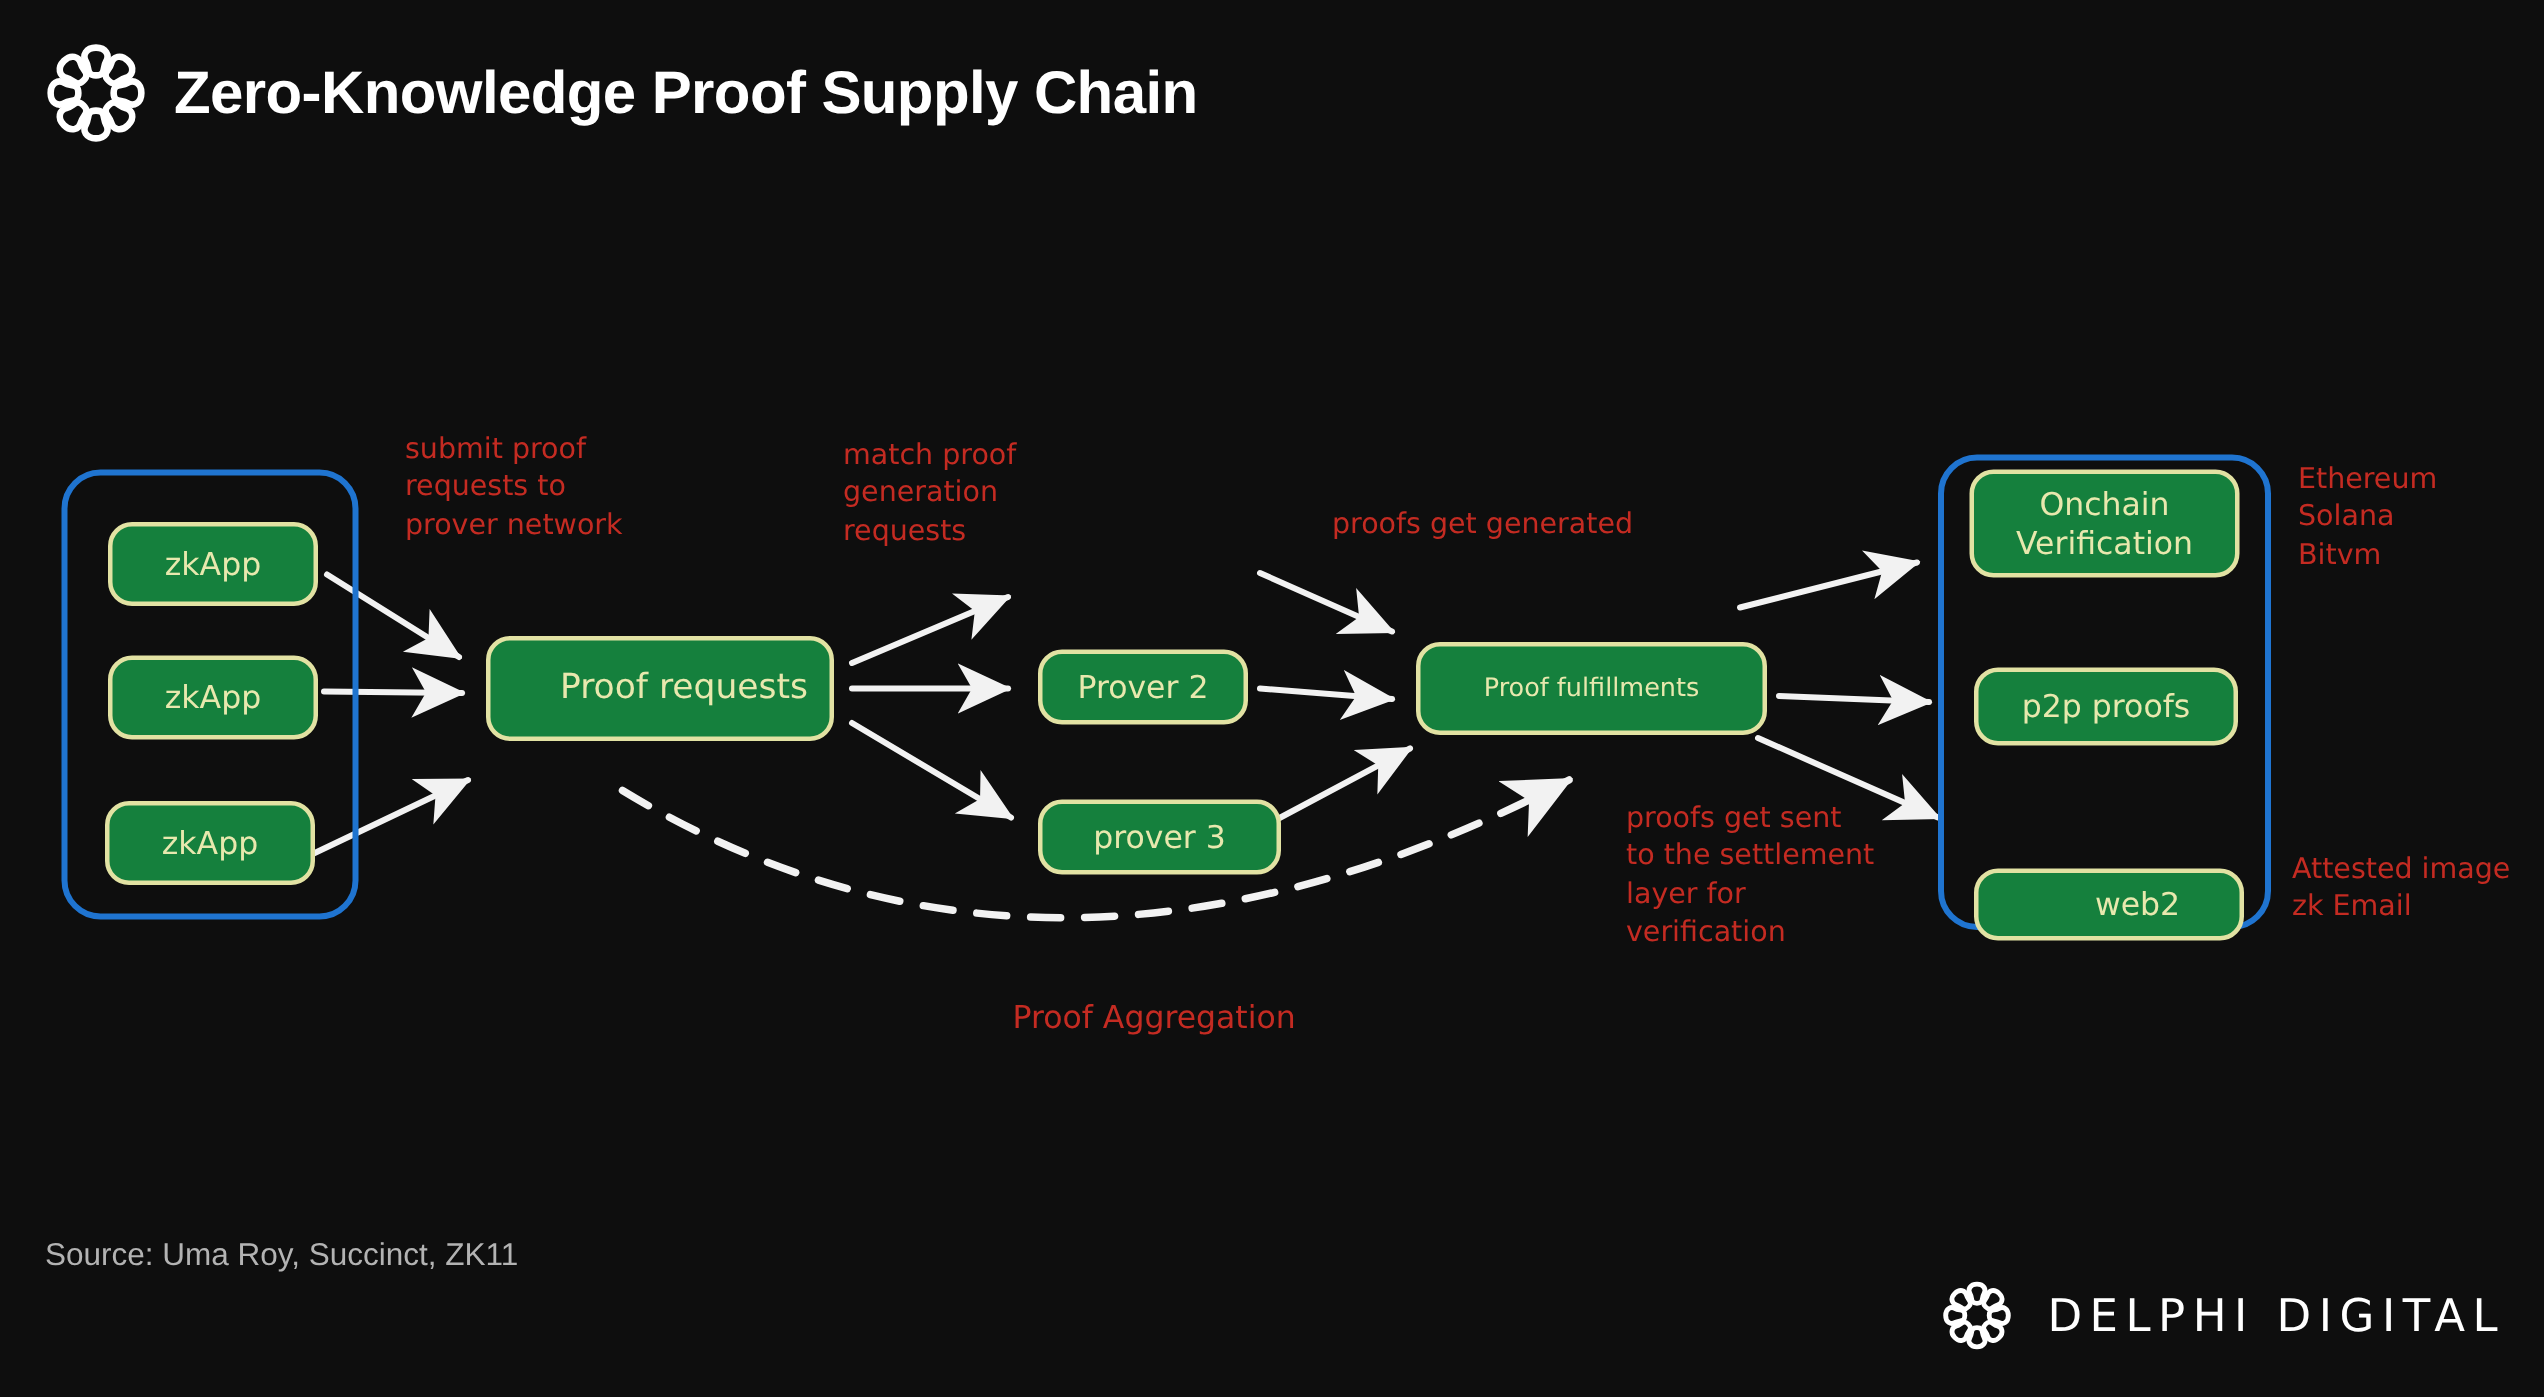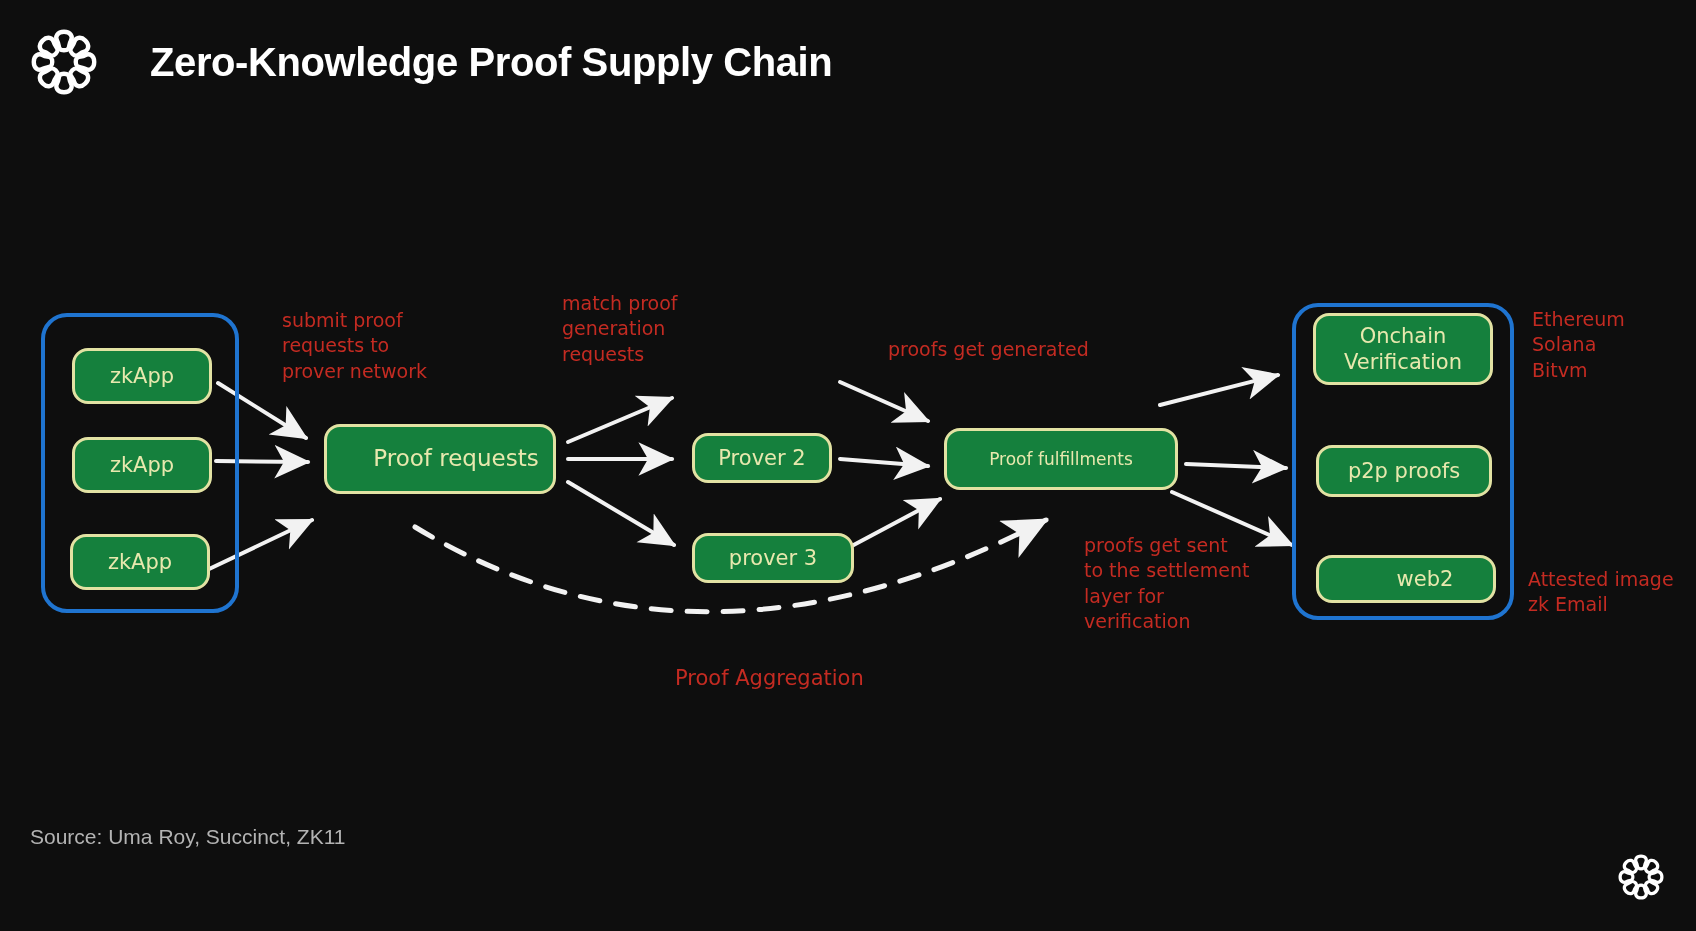--- a/index.html
+++ b/index.html
@@ -5,21 +5,21 @@
   * { box-sizing: border-box; margin: 0; padding: 0; }
   html, body {
     width: 1696px; height: 931px;
     background: #0e0e0e;
     font-family: "DejaVu Sans", sans-serif;
     overflow: hidden;
   }
   #stage { position: relative; width: 1696px; height: 931px; background: #0e0e0e; }
 
   
-  .header { position: absolute; left: 22px; top: 20px; display: flex; align-items: center; gap: 44px; }
+  .header { position: absolute; left: 22px; top: 20px; display: flex; align-items: center; gap: 10px; }
   .brand-mark { width: 84px; height: 84px; flex: none; }
   .title { color: #ffffff; font-size: 40px; font-weight: 700; letter-spacing: -0.4px;
            font-family: "Liberation Sans", sans-serif; white-space: nowrap; }
 
   
   .source { position: absolute; left: 30px; top: 825px; color: #b3b3b3; font-size: 21px;
             font-family: Liberation Sans, sans-serif; }
   .footer-logo { position: absolute; right: 26px; top: 848px; display: flex; align-items: center; gap: 18px; }
   .footer-mark { width: 58px; height: 58px; flex: none; }
   .footer-word { color: #ffffff; font-size: 30px; letter-spacing: 5px; font-weight: 400;
@@ -120,25 +120,25 @@
     <span>Proof fulfillments</span>
   </div>
 
   <div class="node two-line" style="left:1313px; top:313px; width:180px; height:72px; white-space:pre-line;">
     <span>Onchain
 Verification</span>
   </div>
   <div class="node" style="left:1316px; top:445px; width:176px; height:52px;">
     <span>p2p proofs</span>
   </div>
-  <div class="node" style="left:1316px; top:555px; width:180px; height:48px;padding-left:38px;">
+  <div class="node" style="left:1316px; top:579px; width:180px; height:48px;padding-left:38px;">
     <span>web2</span>
   </div>
 
-  <div class="note" style="left:282px; top:287px;margin-top:21px;">submit proof
+  <div class="note" style="left:270px; top:287px;">submit proof
 requests to
 prover network</div>
   <div class="note" style="left:562px; top:291px;">match proof
 generation
 requests</div>
   <div class="note" style="left:888px; top:337px;">proofs get generated</div>
   <div class="note" style="left:675px; top:665px; font-size:21px;">Proof Aggregation</div>
   <div class="note" style="left:1084px; top:533px;">proofs get sent
 to the settlement
 layer   for
@@ -161,15 +161,16 @@
           <use href="#ftrknot" transform="rotate(45 50 50)"></use>
           <use href="#ftrknot" transform="rotate(90 50 50)"></use>
           <use href="#ftrknot" transform="rotate(135 50 50)"></use>
           <use href="#ftrknot" transform="rotate(180 50 50)"></use>
           <use href="#ftrknot" transform="rotate(225 50 50)"></use>
           <use href="#ftrknot" transform="rotate(270 50 50)"></use>
           <use href="#ftrknot" transform="rotate(315 50 50)"></use>
         </g>
       </svg>
     </span>
+    <span class="footer-word">DELPHI DIGITAL</span>
   </div>
 
 </div>
 
 </body></html>

